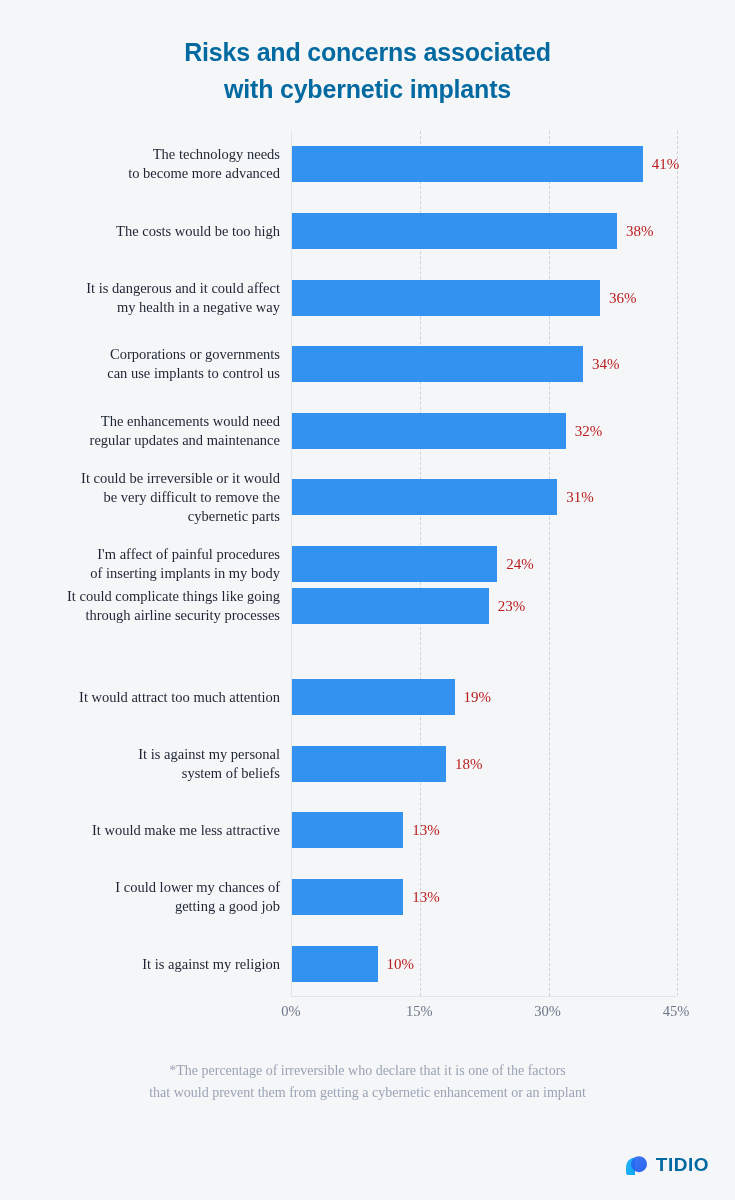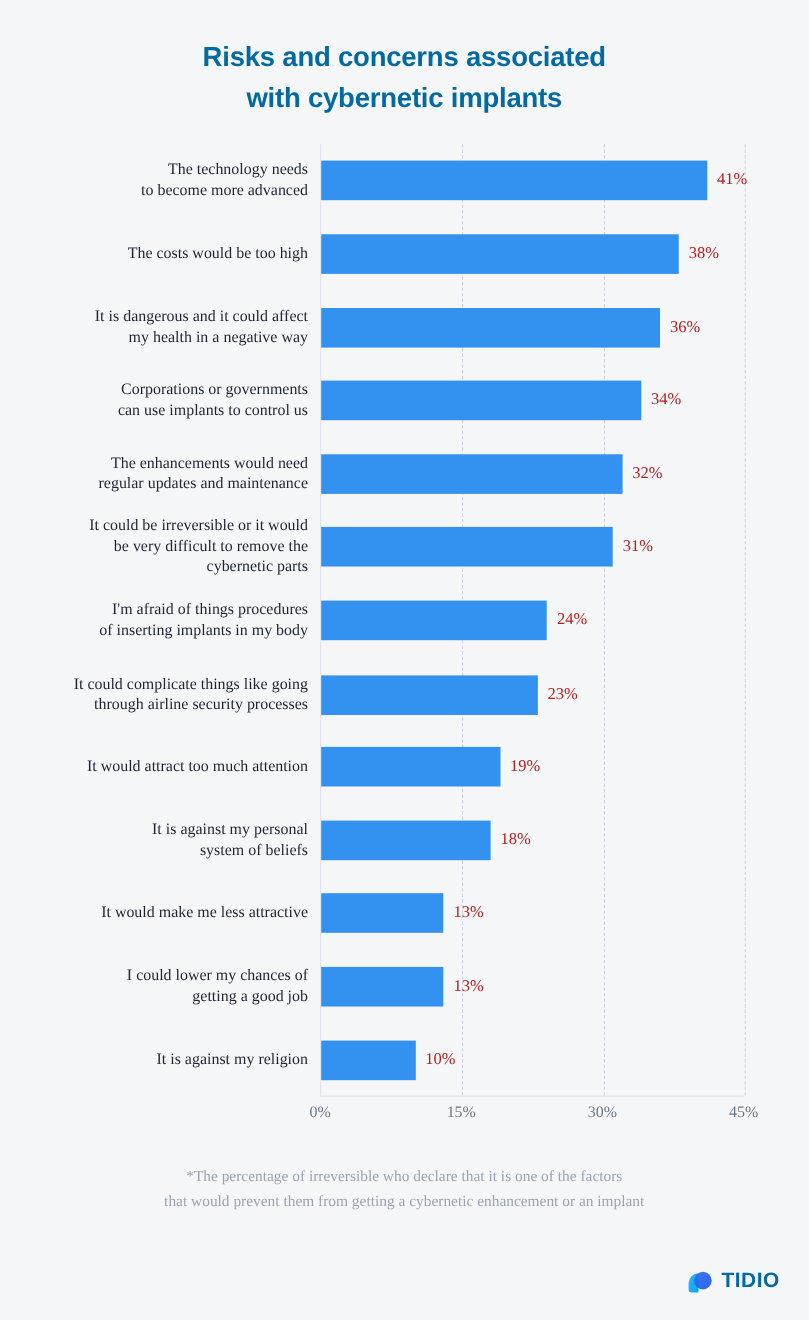--- a/index.html
+++ b/index.html
@@ -204,27 +204,27 @@
         <div class="row-label">
           <span style="display: block;">It could be irreversible or it would</span>
           <span style="display: block;">be very difficult to remove the</span>
           <span style="display: block;">cybernetic parts</span>
         </div>
         <div class="bar" style="width: 265.222px;"></div>
         <div class="bar-value" style="left: 566.222px;">31%</div>
       </div>
       <div class="row" style="top: 415px;">
         <div class="row-label">
-          <span style="display: block;">I'm afraid of things procedures</span>
+          <span style="display: block;">I'm affect of painful procedures</span>
           <span style="display: block;">of inserting implants in my body</span>
         </div>
         <div class="bar" style="width: 205.333px;"></div>
         <div class="bar-value" style="left: 506.333px;">24%</div>
       </div>
-      <div class="row" style="top: 483px;">
+      <div class="row" style="top: 457px;">
         <div class="row-label">
           <span style="display: block;">It could complicate things like going</span>
           <span style="display: block;">through airline security processes</span>
         </div>
         <div class="bar" style="width: 196.778px;"></div>
         <div class="bar-value" style="left: 497.778px;">23%</div>
       </div>
       <div class="row" style="top: 548.231px;">
         <div class="row-label">
           <span style="display: block;">It would attract too much attention</span>

